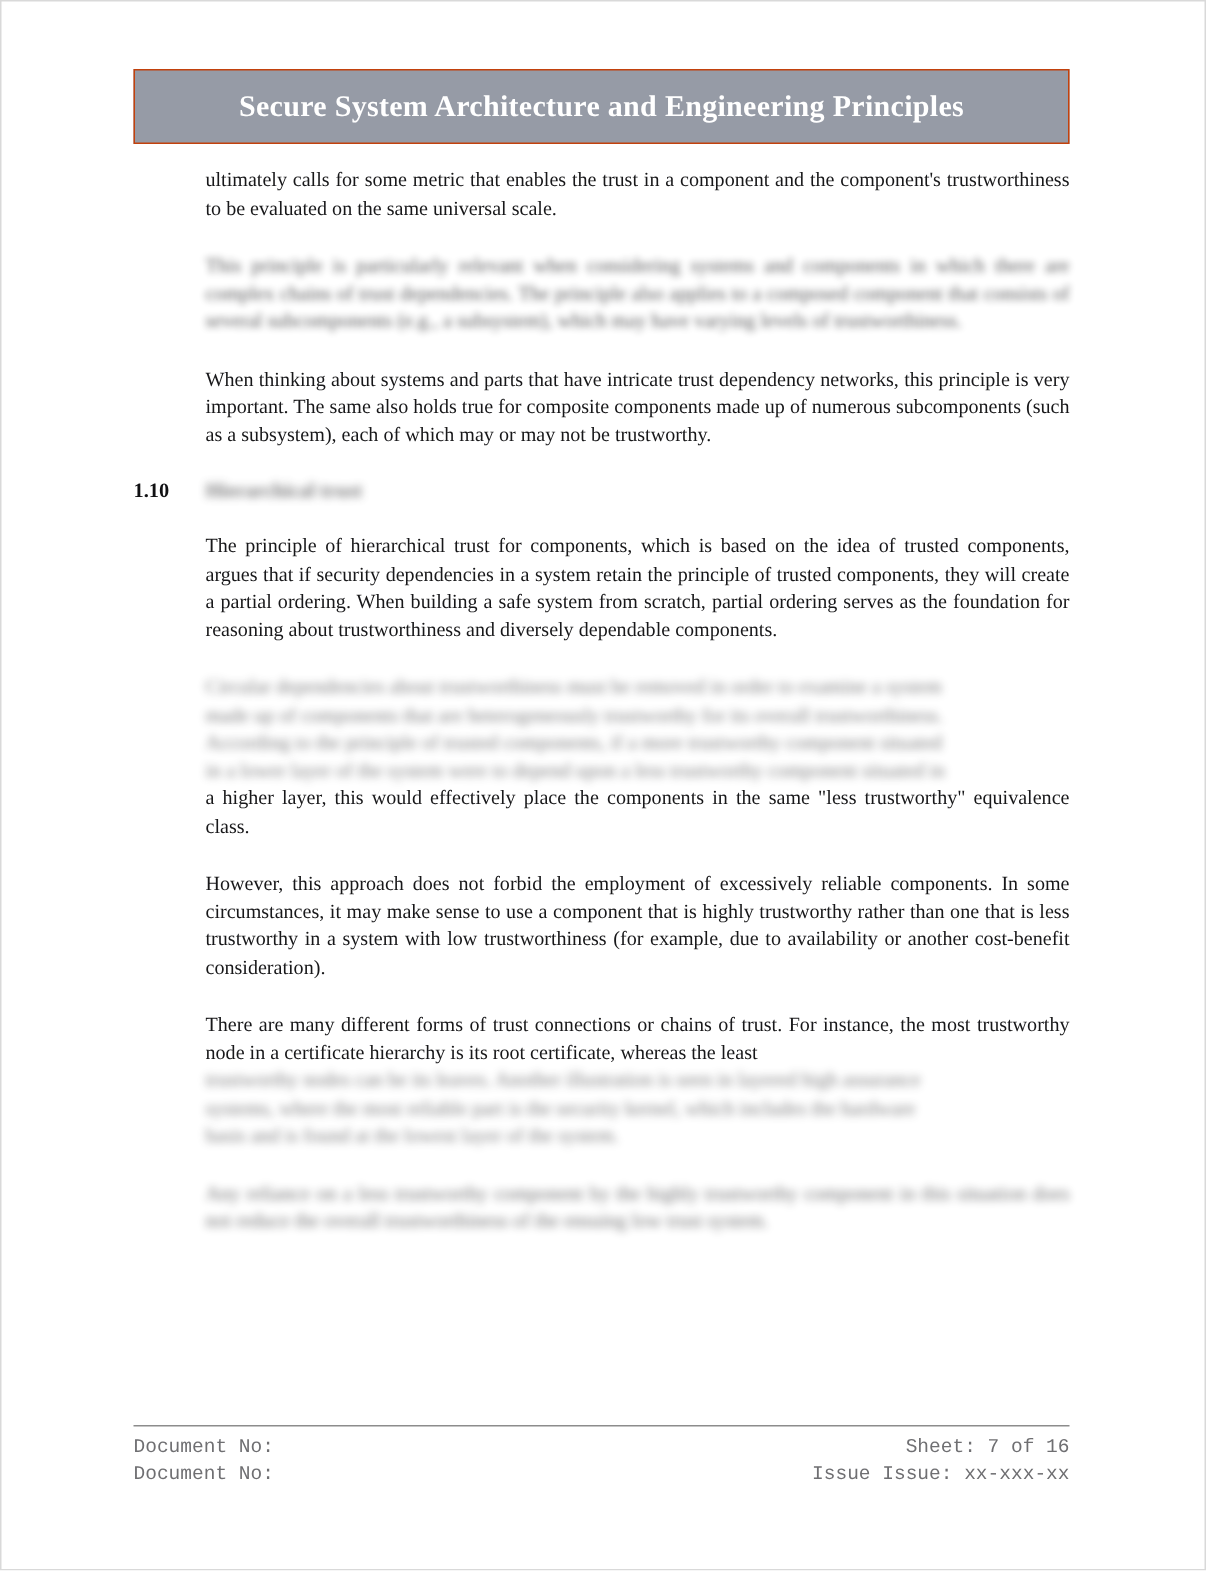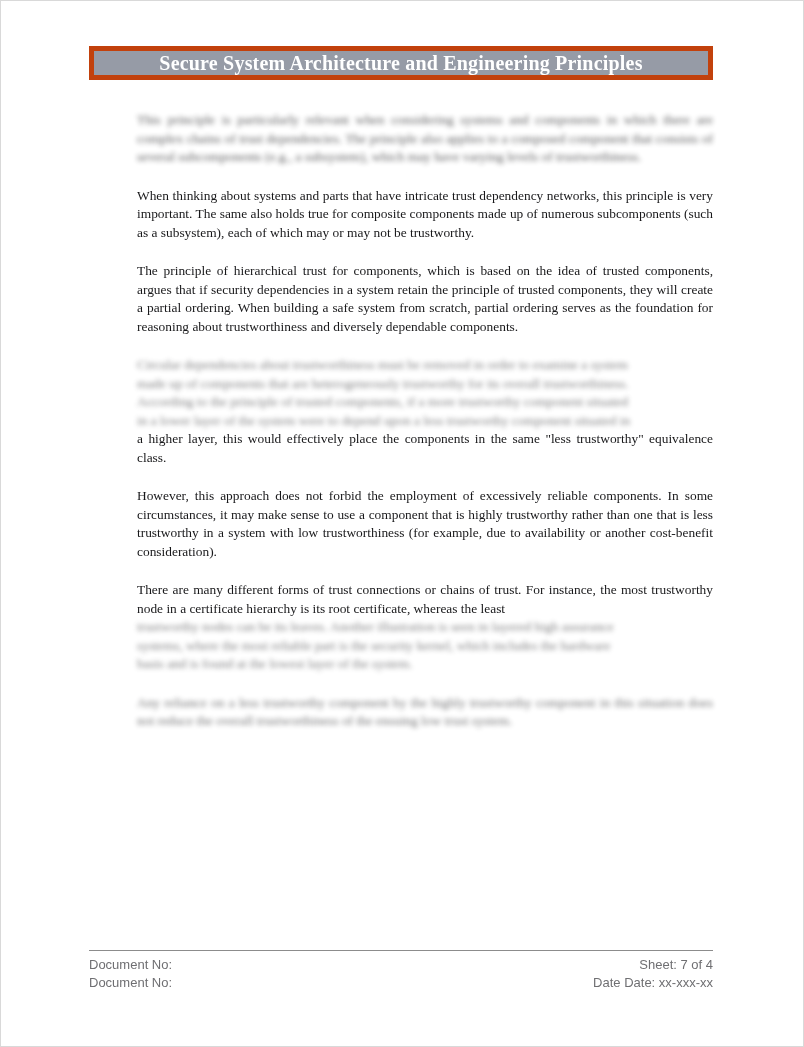--- a/index.html
+++ b/index.html
@@ -23,23 +23,23 @@
     border: 1px solid #d9d9d9;
     overflow: hidden;
   }
 
   
   .doc-header {
     position: absolute;
     left: 88px;
     top: 45px;
     width: 624px;
-    height: 34px;
+    height: 50px;
     background: #969ba6;
-    border: 5px solid #c2410c;
+    border: 1px solid #c2410c;
     box-sizing: border-box;
     display: flex;
     align-items: center;
     justify-content: center;
   }
   .doc-header-title {
     color: #ffffff;
     font-size: 20px;
     font-weight: bold;
     letter-spacing: 0.2px;
@@ -123,42 +123,47 @@
     left: 88px;
     top: 949px;
     width: 624px;
     border-top: 1px solid #8c8c8c;
     padding-top: 5px;
     display: flex;
     justify-content: space-between;
     color: #6f6f72;
     font-size: 13px;
     line-height: 18px;
-    font-family: Liberation Sans, sans-serif;
+    font-family: Liberation Mono, monospace;
   }
   .doc-footer .col-left  { text-align: left; }
   .doc-footer .col-right { text-align: right; }
   .doc-footer div > div { white-space: nowrap; }
 </style>
 </head>
 <body>
 
 <div class="page">
 
   <div class="doc-header">
     <div class="doc-header-title">Secure System Architecture and Engineering Principles</div>
   </div>
 
   <div class="content">
 
+    <p class="para">ultimately calls for some metric that enables the trust in a component and the component's trustworthiness to be evaluated on the same universal scale.</p>
 
     <p class="para blurred">This principle is particularly relevant when considering systems and components in which there are complex chains of trust dependencies. The principle also applies to a composed component that consists of several subcomponents (e.g., a subsystem), which may have varying levels of trustworthiness.</p>
 
     <p class="para">When thinking about systems and parts that have intricate trust dependency networks, this principle is very important. The same also holds true for composite components made up of numerous subcomponents (such as a subsystem), each of which may or may not be trustworthy.</p>
 
+    <div class="section-heading">
+      <span class="section-number">1.10</span>
+      <span class="section-title">Hierarchical trust</span>
+    </div>
 
     <p class="para">The principle of hierarchical trust for components, which is based on the idea of trusted components, argues that if security dependencies in a system retain the principle of trusted components, they will create a partial ordering. When building a safe system from scratch, partial ordering serves as the foundation for reasoning about trustworthiness and diversely dependable components.</p>
 
     <p class="para mixed">
       <span class="blurline">Circular dependencies about trustworthiness must be removed in order to examine a system</span>
       <span class="blurline">made up of components that are heterogeneously trustworthy for its overall trustworthiness.</span>
       <span class="blurline">According to the principle of trusted components, if a more trustworthy component situated</span>
       <span class="blurline">in a lower layer of the system were to depend upon a less trustworthy component situated in</span>
       <span>a higher layer, this would effectively place the components in the same "less trustworthy" equivalence class.</span>
     </p>
@@ -175,18 +180,18 @@
     <p class="para blurred-strong">Any reliance on a less trustworthy component by the highly trustworthy component in this situation does not reduce the overall trustworthiness of the ensuing low trust system.</p>
 
   </div>
 
   <div class="doc-footer">
     <div class="col-left">
       <div>Document No:</div>
       <div>Document No:</div>
     </div>
     <div class="col-right">
-      <div>Sheet: 7 of 4</div>
-      <div>Date Date: xx-xxx-xx</div>
+      <div>Sheet: 7 of 16</div>
+      <div>Issue Issue: xx-xxx-xx</div>
     </div>
   </div>
 
 </div>
 
 </body></html>

